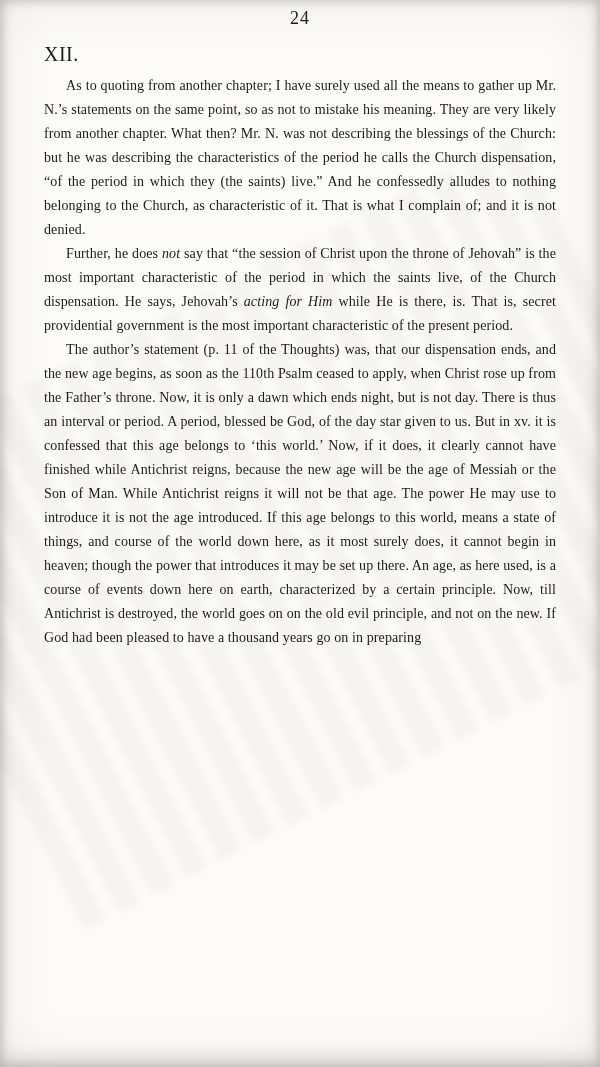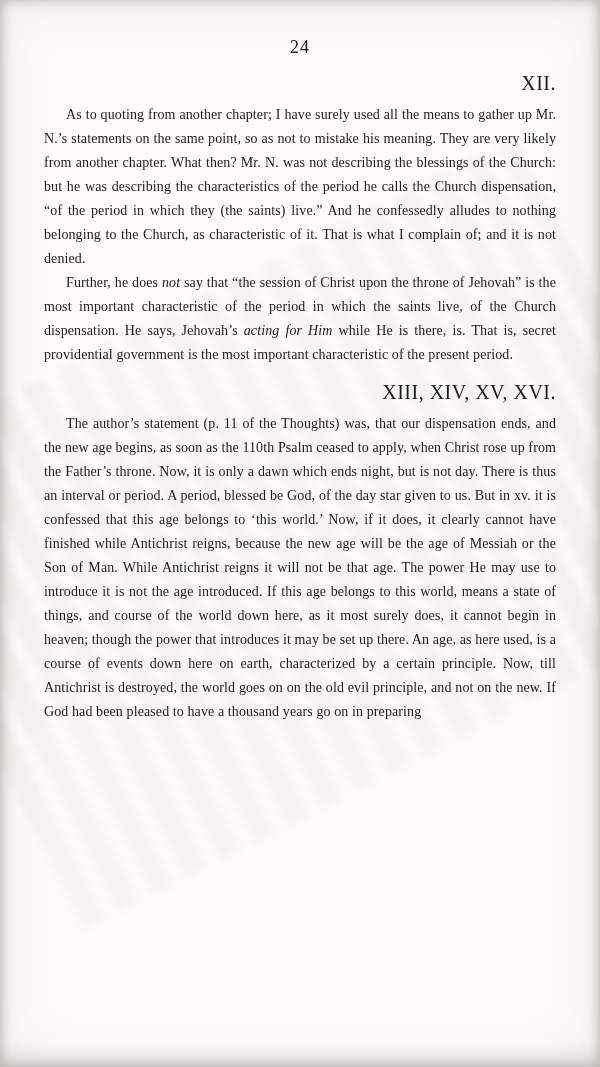--- a/index.html
+++ b/index.html
@@ -44,32 +44,32 @@
       rgba(130, 128, 122, 0.055) 0px 24px,
       rgba(130, 128, 122, 0.0) 24px 38px
     );
     filter: blur(3px);
     pointer-events: none;
     z-index: 1;
   }
   .page-number {
     position: relative;
     z-index: 2;
-    padding-top: 37px;
+    padding-top: 8px;
     text-align: center;
     font-size: 18px;
     letter-spacing: 1px;
   }
   .page-body {
     position: relative;
     z-index: 2;
     margin: 0 44px;
   }
   .heading {
-    text-align: right;
+    text-align: left;
     font-size: 20px;
     letter-spacing: 0.5px;
     margin: 14px 0 8px 0;
   }
   .page-body p {
     margin: 0;
     font-size: 14px;
     line-height: 24px;
     text-align: justify;
     text-indent: 22px;
@@ -83,17 +83,16 @@
 </head>
 <body>
 
 <div class="page">
   <div class="watermark"></div>
   <div class="page-number">24</div>
   <div class="page-body">
       <div class="heading">XII.</div>
       <p><span>As to quoting from another chapter; I have surely used all the means to gather up Mr. N.’s statements on the same point, so as not to mistake his meaning. They are very likely from another chapter.  What then? Mr. N. was not describing the blessings of the Church: but he was describing the characteristics of the period he calls the Church dispensation, “of the period in which they (the saints) live.”  And he confessedly alludes to nothing belonging to the Church, as characteristic of it.  That is what I complain of; and it is not denied.</span></p>
       <p><span>Further, he does </span><em>not</em><span> say that “the session of Christ upon the throne of Jehovah” is the most important characteristic of the period in which the saints live, of the Church dispensation.  He says, Jehovah’s </span><em>acting for Him</em><span> while He is there, is.  That is, secret providential government is the most important characteristic of the present period.</span></p>
-      <div class="heading">XIII, XIV, XV, XVI.</div>
       <p><span>The author’s statement (p. 11 of the Thoughts) was, that our dispensation ends, and the new age begins, as soon as the 110th Psalm ceased to apply, when Christ rose up from the Father’s throne.  Now, it is only a dawn which ends night, but is not day.  There is thus an interval or period.  A period, blessed be God, of the day star given to us.  But in xv. it is confessed that this age belongs to ‘this world.’  Now, if it does, it clearly cannot have finished while Antichrist reigns, because the new age will be the age of Messiah or the Son of Man.  While Antichrist reigns it will not be that age.  The power He may use to introduce it is not the age introduced.  If this age belongs to this world, means a state of things, and course of the world down here, as it most surely does, it cannot begin in heaven; though the power that introduces it may be set up there.  An age, as here used, is a course of events down here on earth, characterized by a certain principle.  Now, till Antichrist is destroyed, the world goes on on the old evil principle, and not on the new.  If God had been pleased to have a thousand years go on in preparing</span></p>
     </div>
   <div class="vignette"></div>
 </div>
 
 </body></html>

